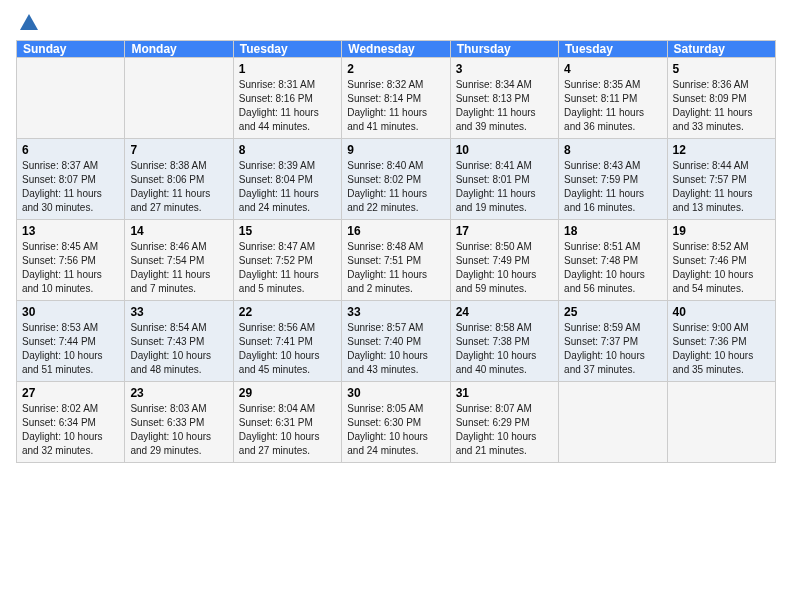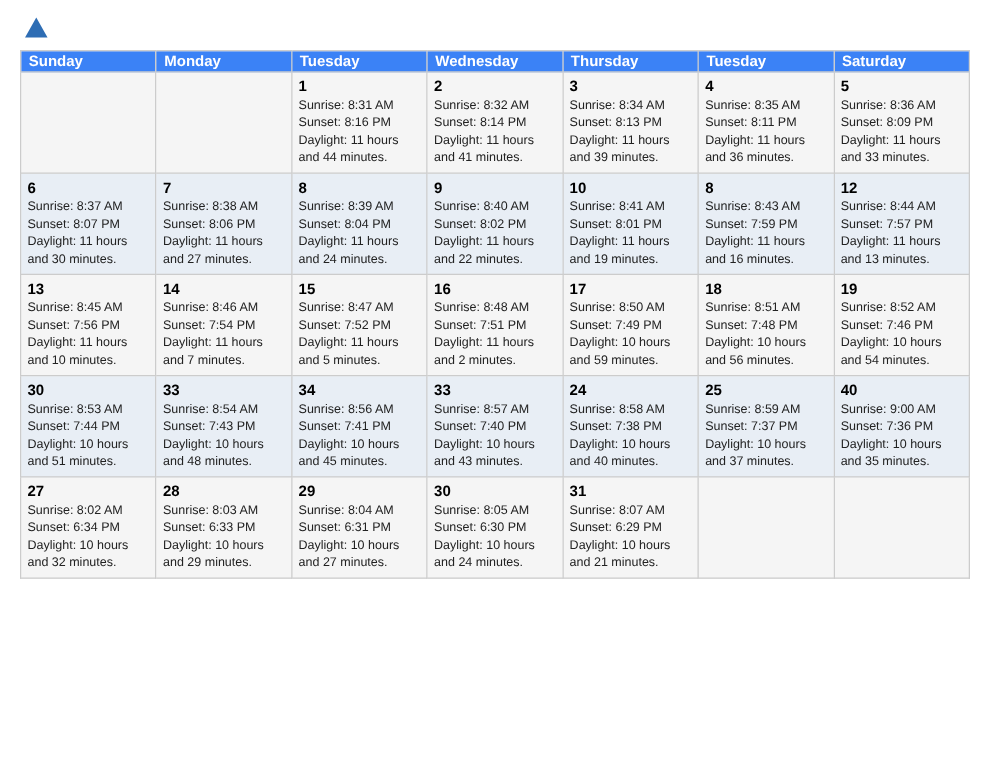--- a/index.html
+++ b/index.html
@@ -190,21 +190,21 @@
         <tr>
           <td>
             <span class="day-num">30</span>
             <div class="day-info">Sunrise: 8:53 AM<br>Sunset: 7:44 PM<br>Daylight: 10 hours and 51 minutes.</div>
           </td>
           <td>
             <span class="day-num">33</span>
             <div class="day-info">Sunrise: 8:54 AM<br>Sunset: 7:43 PM<br>Daylight: 10 hours and 48 minutes.</div>
           </td>
           <td>
-            <span class="day-num">34</span>
+            <span class="day-num">22</span>
             <div class="day-info">Sunrise: 8:56 AM<br>Sunset: 7:41 PM<br>Daylight: 10 hours and 45 minutes.</div>
           </td>
           <td>
             <span class="day-num">33</span>
             <div class="day-info">Sunrise: 8:57 AM<br>Sunset: 7:40 PM<br>Daylight: 10 hours and 43 minutes.</div>
           </td>
           <td>
             <span class="day-num">24</span>
             <div class="day-info">Sunrise: 8:58 AM<br>Sunset: 7:38 PM<br>Daylight: 10 hours and 40 minutes.</div>
           </td>
@@ -216,21 +216,21 @@
             <span class="day-num">40</span>
             <div class="day-info">Sunrise: 9:00 AM<br>Sunset: 7:36 PM<br>Daylight: 10 hours and 35 minutes.</div>
           </td>
         </tr>
         <tr>
           <td>
             <span class="day-num">27</span>
             <div class="day-info">Sunrise: 8:02 AM<br>Sunset: 6:34 PM<br>Daylight: 10 hours and 32 minutes.</div>
           </td>
           <td>
-            <span class="day-num">28</span>
+            <span class="day-num">23</span>
             <div class="day-info">Sunrise: 8:03 AM<br>Sunset: 6:33 PM<br>Daylight: 10 hours and 29 minutes.</div>
           </td>
           <td>
             <span class="day-num">29</span>
             <div class="day-info">Sunrise: 8:04 AM<br>Sunset: 6:31 PM<br>Daylight: 10 hours and 27 minutes.</div>
           </td>
           <td>
             <span class="day-num">30</span>
             <div class="day-info">Sunrise: 8:05 AM<br>Sunset: 6:30 PM<br>Daylight: 10 hours and 24 minutes.</div>
           </td>

